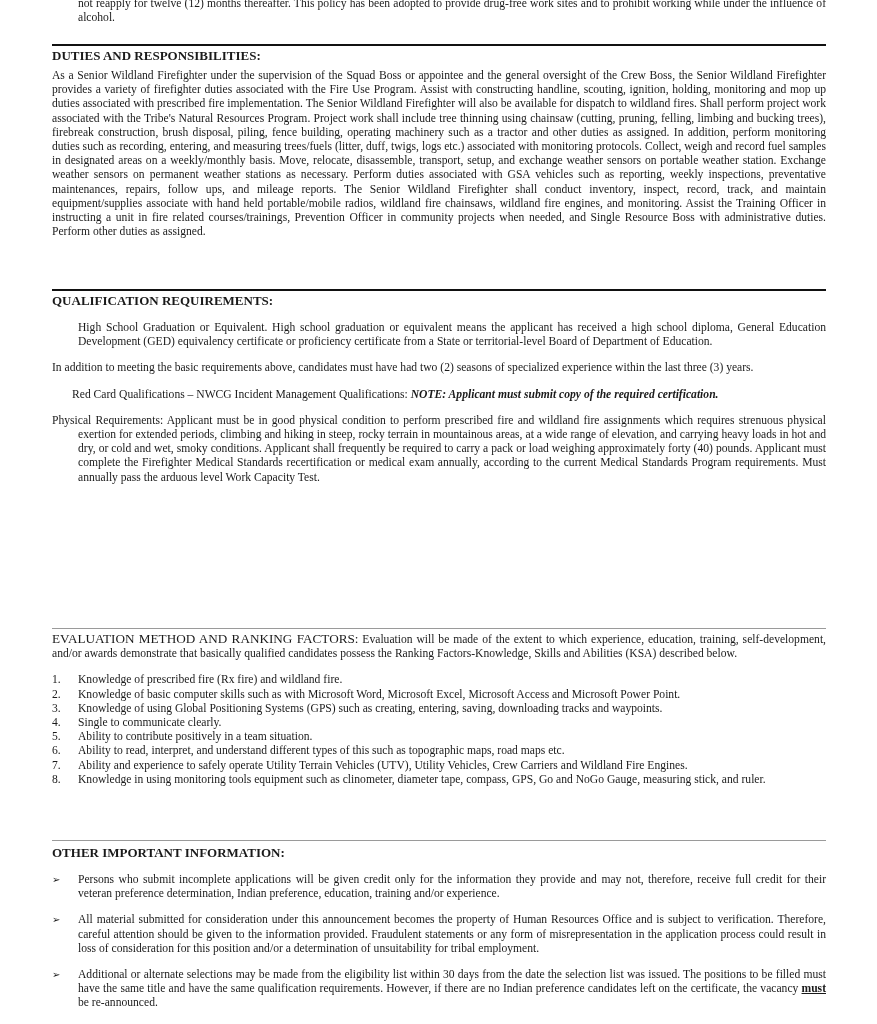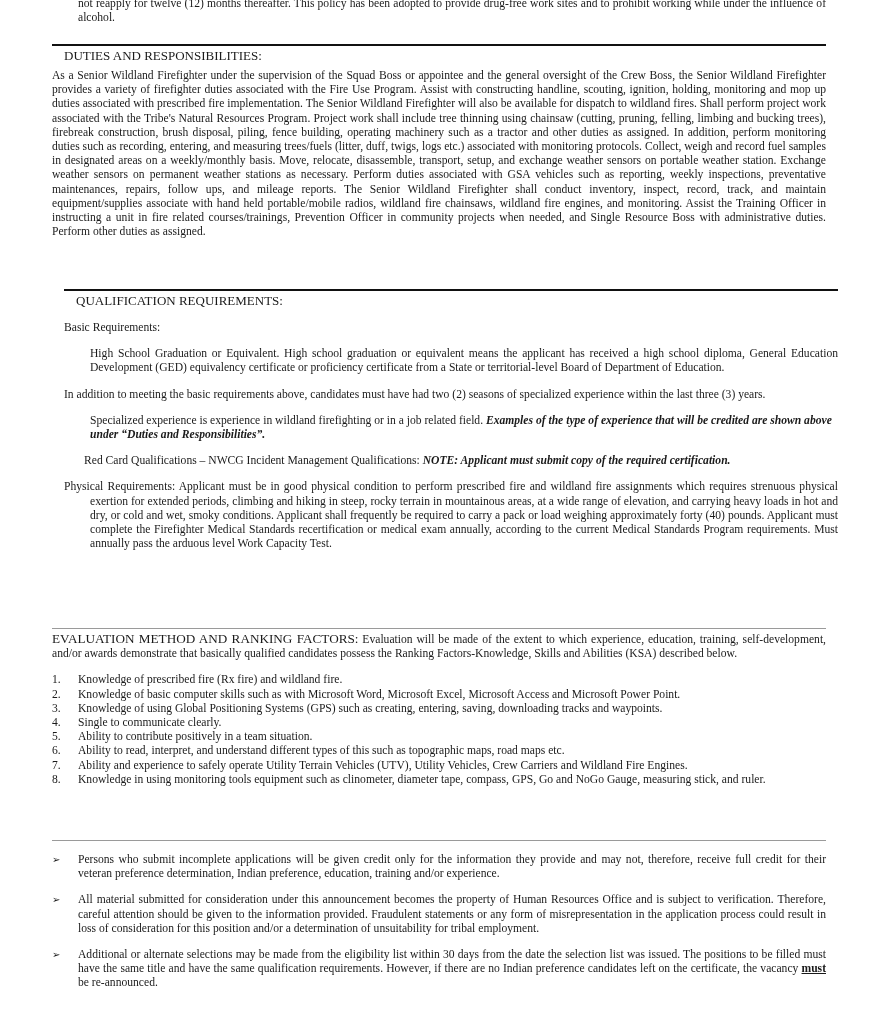--- a/index.html
+++ b/index.html
@@ -11,21 +11,21 @@
     line-height: 14.2px;
   }
   .page { position: absolute; left: 52px; top: 0; width: 774px; }
   p { margin: 0; }
   .indent1 { margin-left: 26px; }
   .indent2 { margin-left: 52px; }
   .justify { text-align: justify; text-align-last: left; }
   .rule-thick { border-top: 2px solid #111; margin: 0; }
   .rule-thin { border-top: 1px solid #9a9a9a; margin: 0; }
   .heading {
-    font-weight: normal; font-size: 13px; line-height: 16px; letter-spacing: 0; margin-left: 12px;
+    font-weight: bold; font-size: 13px; line-height: 16px; letter-spacing: 0;
   }
   .heading-inline { font-weight: normal; font-size: 13.2px; }
   .bi { font-weight: bold; font-style: italic; }
   .hanging { padding-left: 26px; text-indent: -26px; }
   ol.ksa { list-style: none; margin: 0; padding: 0; }
   ol.ksa li { display: flex; }
   ol.ksa li .num { width: 26px; flex: none; }
   ol.ksa li .txt { flex: 1; }
   ul.info { list-style: none; margin: 0; padding: 0; }
   ul.info li { display: flex; }
@@ -39,29 +39,25 @@
 <div class="page">
 
   <p class="indent1 justify" style="position:absolute; top:-3px; left:0; width:748px;">not reapply for twelve (12) months thereafter.  This policy has been adopted to provide drug-free work sites and to prohibit working while under the influence of alcohol.</p>
 
   <div style="position:absolute; top:44px; left:0; width:774px;">
     <div class="rule-thick"></div>
     <p class="heading" style="margin-top:2px;">DUTIES AND RESPONSIBILITIES:</p>
     <p class="justify" style="margin-top:5px;">As a Senior Wildland Firefighter under the supervision of the Squad Boss or appointee and the general oversight of the Crew Boss, the Senior Wildland Firefighter provides a variety of firefighter duties associated with the Fire Use Program.  Assist with constructing handline, scouting, ignition, holding, monitoring and mop up duties associated with prescribed fire implementation.  The Senior Wildland Firefighter will also be available for dispatch to wildland fires.  Shall perform project work associated with the Tribe's Natural Resources Program. Project work shall include tree thinning using chainsaw (cutting, pruning, felling, limbing and bucking trees), firebreak construction, brush disposal, piling, fence building, operating machinery such as a tractor and other duties as assigned.  In addition, perform monitoring duties such as recording, entering, and measuring trees/fuels (litter, duff, twigs, logs etc.) associated with monitoring protocols.  Collect, weigh and record fuel samples in designated areas on a weekly/monthly basis.  Move, relocate, disassemble, transport, setup, and exchange weather sensors on portable weather station.  Exchange weather sensors on permanent weather stations as necessary.  Perform duties associated with GSA vehicles such as reporting, weekly inspections, preventative maintenances, repairs, follow ups, and mileage reports.  The Senior Wildland Firefighter shall conduct inventory, inspect, record, track, and maintain equipment/supplies associate with hand held portable/mobile radios, wildland fire chainsaws, wildland fire engines, and monitoring.  Assist the Training Officer in instructing a unit in fire related courses/trainings, Prevention Officer in community projects when needed, and Single Resource Boss with administrative duties.  Perform other duties as assigned.</p>
   </div>
 
-  <div style="position:absolute; top:289px; left:12px; width:774px;">
+  <div style="position:absolute; top:289px; left:0; width:774px;">
     <div class="rule-thick"></div>
     <p class="heading" style="margin-top:2px;">QUALIFICATION REQUIREMENTS:</p>
-    <p style="margin-top:12px;">Basic Requirements:</p>
     <p class="indent1 justify" style="margin-top:12px;">High School Graduation or Equivalent.  High school graduation or equivalent means the applicant has received a high school diploma, General Education Development (GED) equivalency certificate or proficiency certificate from a State or territorial-level Board of Department of Education.</p>
     <p style="margin-top:12px;font-family:Liberation Serif, serif;">In addition to meeting the basic requirements above, candidates must have had two (2) seasons of specialized experience within the last three (3) years.</p>
-    <p class="indent1" style="margin-top:12px;">
-      <span>Specialized experience is experience in wildland firefighting or in a job related field. </span><span class="bi">Examples of the type of experience that will be credited are shown above under “Duties and Responsibilities”.</span>
-    </p>
     <p class="indent2" style="margin-top:12px;margin-left:20px;">
       <span>Red Card Qualifications – NWCG Incident Management Qualifications: </span><span class="bi">NOTE: Applicant must submit copy of the required certification.</span>
     </p>
     <p class="hanging justify" style="margin-top:12px;">Physical Requirements:  Applicant must be in good physical condition to perform prescribed fire and wildland fire assignments which requires strenuous physical exertion for extended periods, climbing and hiking in steep, rocky terrain in mountainous areas, at a wide range of elevation, and carrying heavy loads in hot and dry, or cold and wet, smoky conditions.  Applicant shall frequently be required to carry a pack or load weighing approximately forty (40) pounds. Applicant must complete the Firefighter Medical Standards recertification or medical exam annually, according to the current Medical Standards Program requirements. Must annually pass the arduous level Work Capacity Test.</p>
   </div>
 
   <div style="position:absolute; top:628px; left:0; width:774px;">
     <div class="rule-thin"></div>
     <p class="justify" style="margin-top:3px;">
       <span class="heading-inline">EVALUATION METHOD AND RANKING FACTORS:</span><span> Evaluation will be made of the extent to which experience, education, training, self-development, and/or awards demonstrate that basically qualified candidates possess the Ranking Factors-Knowledge, Skills and Abilities (KSA) described below.</span>
@@ -97,20 +93,21 @@
         </li>
       <li>
           <span class="num">8.</span>
           <span class="txt">Knowledge in using monitoring tools equipment such as clinometer, diameter tape, compass, GPS, Go and NoGo Gauge, measuring stick, and ruler.</span>
         </li>
     </ol>
   </div>
 
   <div style="position:absolute; top:840px; left:0; width:774px;">
     <div class="rule-thin"></div>
+    <p class="heading" style="margin-top:4px;">OTHER IMPORTANT INFORMATION:</p>
     <ul class="info" style="margin-top:12px;">
       <li>
         <span class="bullet">➢</span>
         <span class="txt justify">Persons who submit incomplete applications will be given credit only for the information they provide and may not, therefore, receive full credit for their veteran preference determination, Indian preference, education, training and/or experience.</span>
       </li>
       <li style="margin-top:12px;">
         <span class="bullet">➢</span>
         <span class="txt justify">All material submitted for consideration under this announcement becomes the property of Human Resources Office and is subject to verification. Therefore, careful attention should be given to the information provided.  Fraudulent statements or any form of misrepresentation in the application process could result in loss of consideration for this position and/or a determination of unsuitability for tribal employment.</span>
       </li>
       <li style="margin-top:12px;">

